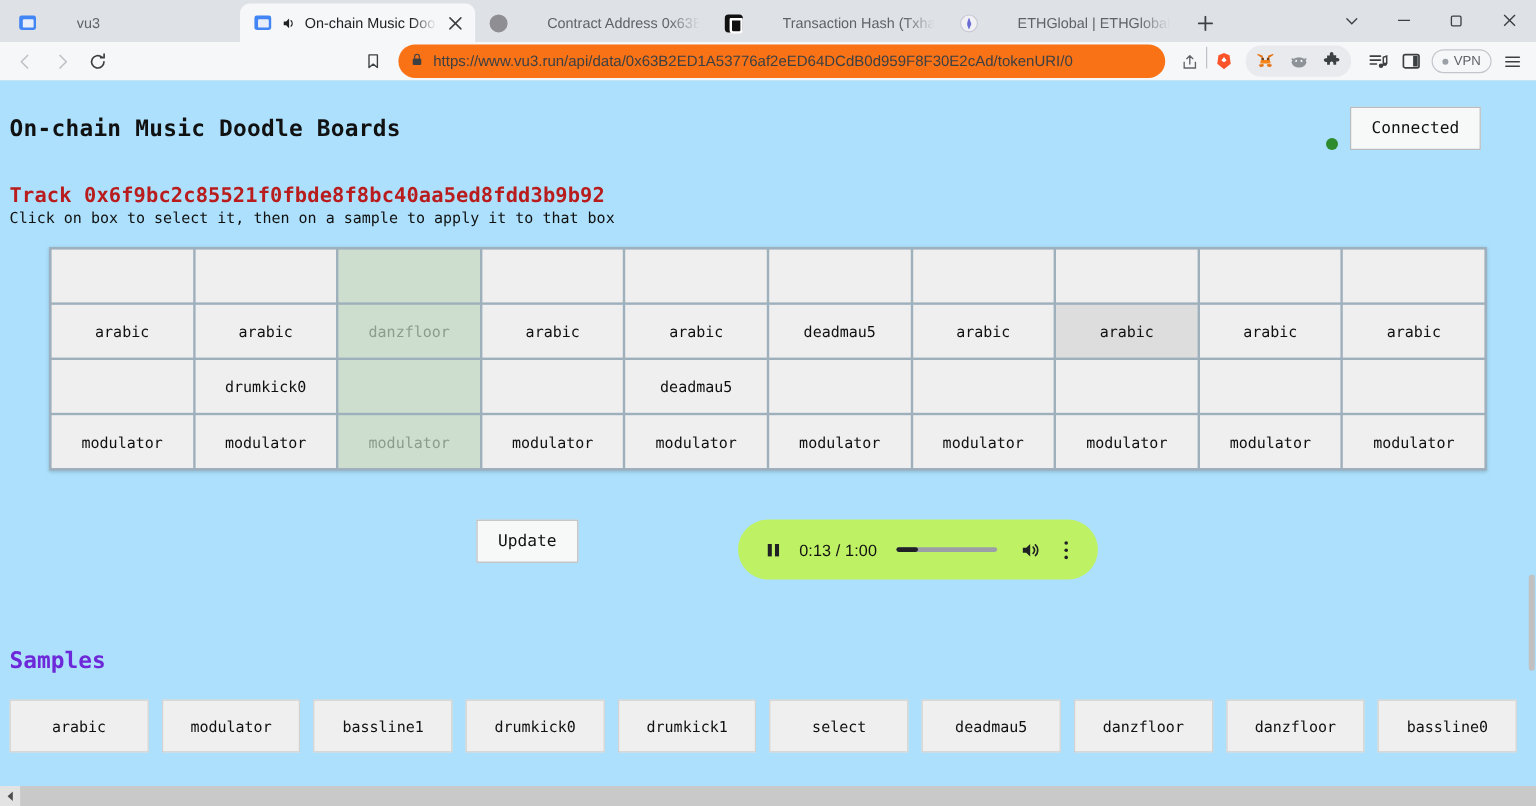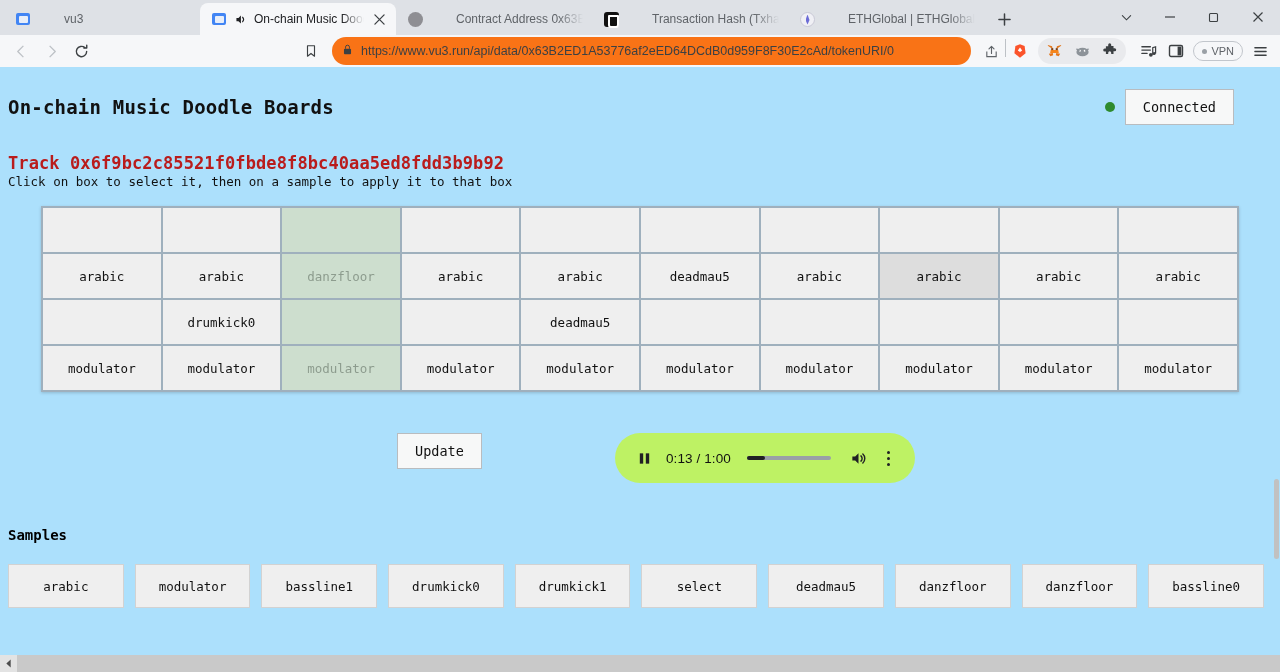--- a/index.html
+++ b/index.html
@@ -68,21 +68,21 @@
 
   
   #page {
     flex:1; background:#ace0fc; position:relative; overflow:hidden;
     font-family:"DejaVu Sans Mono", monospace;
   }
   #page-inner { padding: 0 8px; }
 
   .app-head { display:flex; align-items:center; padding: 22px 0 0 0; }
   .app-title { font-size:19px; font-weight:bold; color:#111; letter-spacing:0.2px; }
-  .head-right { margin-left:auto; display:flex; align-items:center; gap:10px; padding-right:38px; }
+  .head-right { margin-left:auto; display:flex; align-items:flex-end; gap:10px; padding-right:38px; }
   .conn-dot { width:10px;height:10px;border-radius:50%;background:#2e8b2e; }
   .btn {
     background:#f7f8f8; border:1px solid #b9bcbf; color:#111;
     font-family:"DejaVu Sans Mono", monospace; font-size:13.5px;
     padding:9px 17px; cursor:pointer;
   }
 
   .track-title { font-size:17px; font-weight:bold; color:#b91c1c; margin-top:28px; letter-spacing:0.1px; }
   .hint { font-size:12.5px; color:#111; margin-top:1px; }
 
@@ -114,21 +114,21 @@
     font-family:"Liberation Sans", sans-serif;
   }
   #player .pp { width:22px;height:22px;display:flex;align-items:center;justify-content:center; }
   #player .time { font-size:13.5px; color:#111; margin-left:11px; letter-spacing:0.1px; }
   #player .seek { flex:1; height:4px; margin:0 16px; background:#9aa0a6; border-radius:2px; position:relative; }
   #player .seek .fill { position:absolute;left:0;top:0;bottom:0;width:22%;background:#202124;border-radius:2px; }
   #player .vol { width:22px;height:22px;display:flex;align-items:center;justify-content:center;margin-right:10px; }
   #player .kebab { width:18px;height:22px;display:flex;flex-direction:column;align-items:center;justify-content:center;gap:3px; }
   #player .kebab i { width:3px;height:3px;background:#202124;border-radius:50%;display:block; }
 
-  .samples-title { font-size:14px; font-weight:bold; color:#000000; margin-top:40px; }
+  .samples-title { font-size:19px; font-weight:bold; color:#6d28d9; margin-top:53px; }
   #samples { display:grid; grid-template-columns: repeat(10, 1fr); gap:11px; margin-top:21px; padding-right:8px; }
   .sample {
     background:#efefef; border:1px solid #d2d2d2; height:44px;
     display:flex;align-items:center;justify-content:center;
     font-size:12.5px;color:#111;cursor:pointer;user-select:none;
   }
 
   
   #vscroll { position:absolute; right:0; top:0; width:7px; height:100%; }
   #vscroll .thumb { position:absolute; right:1px; top:412px; width:5px; height:80px; background:#c1c1c1; border-radius:3px; }

